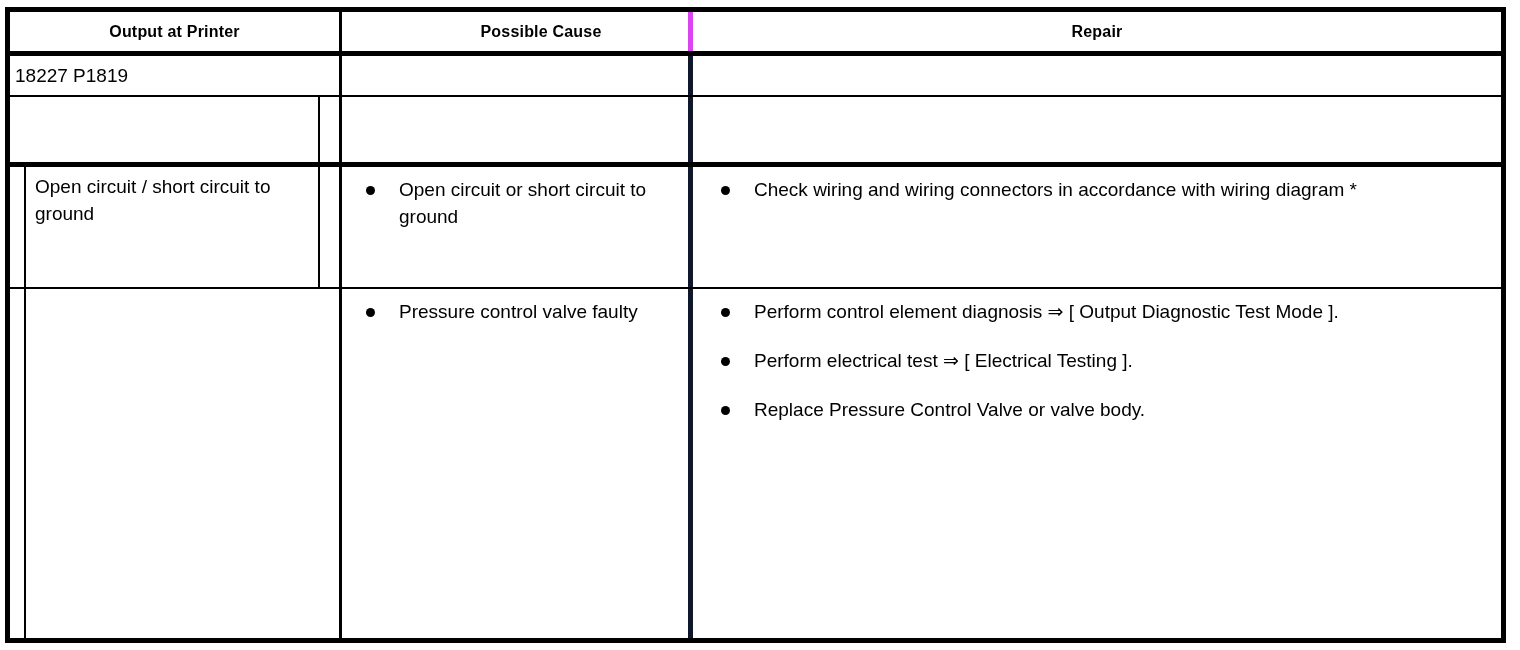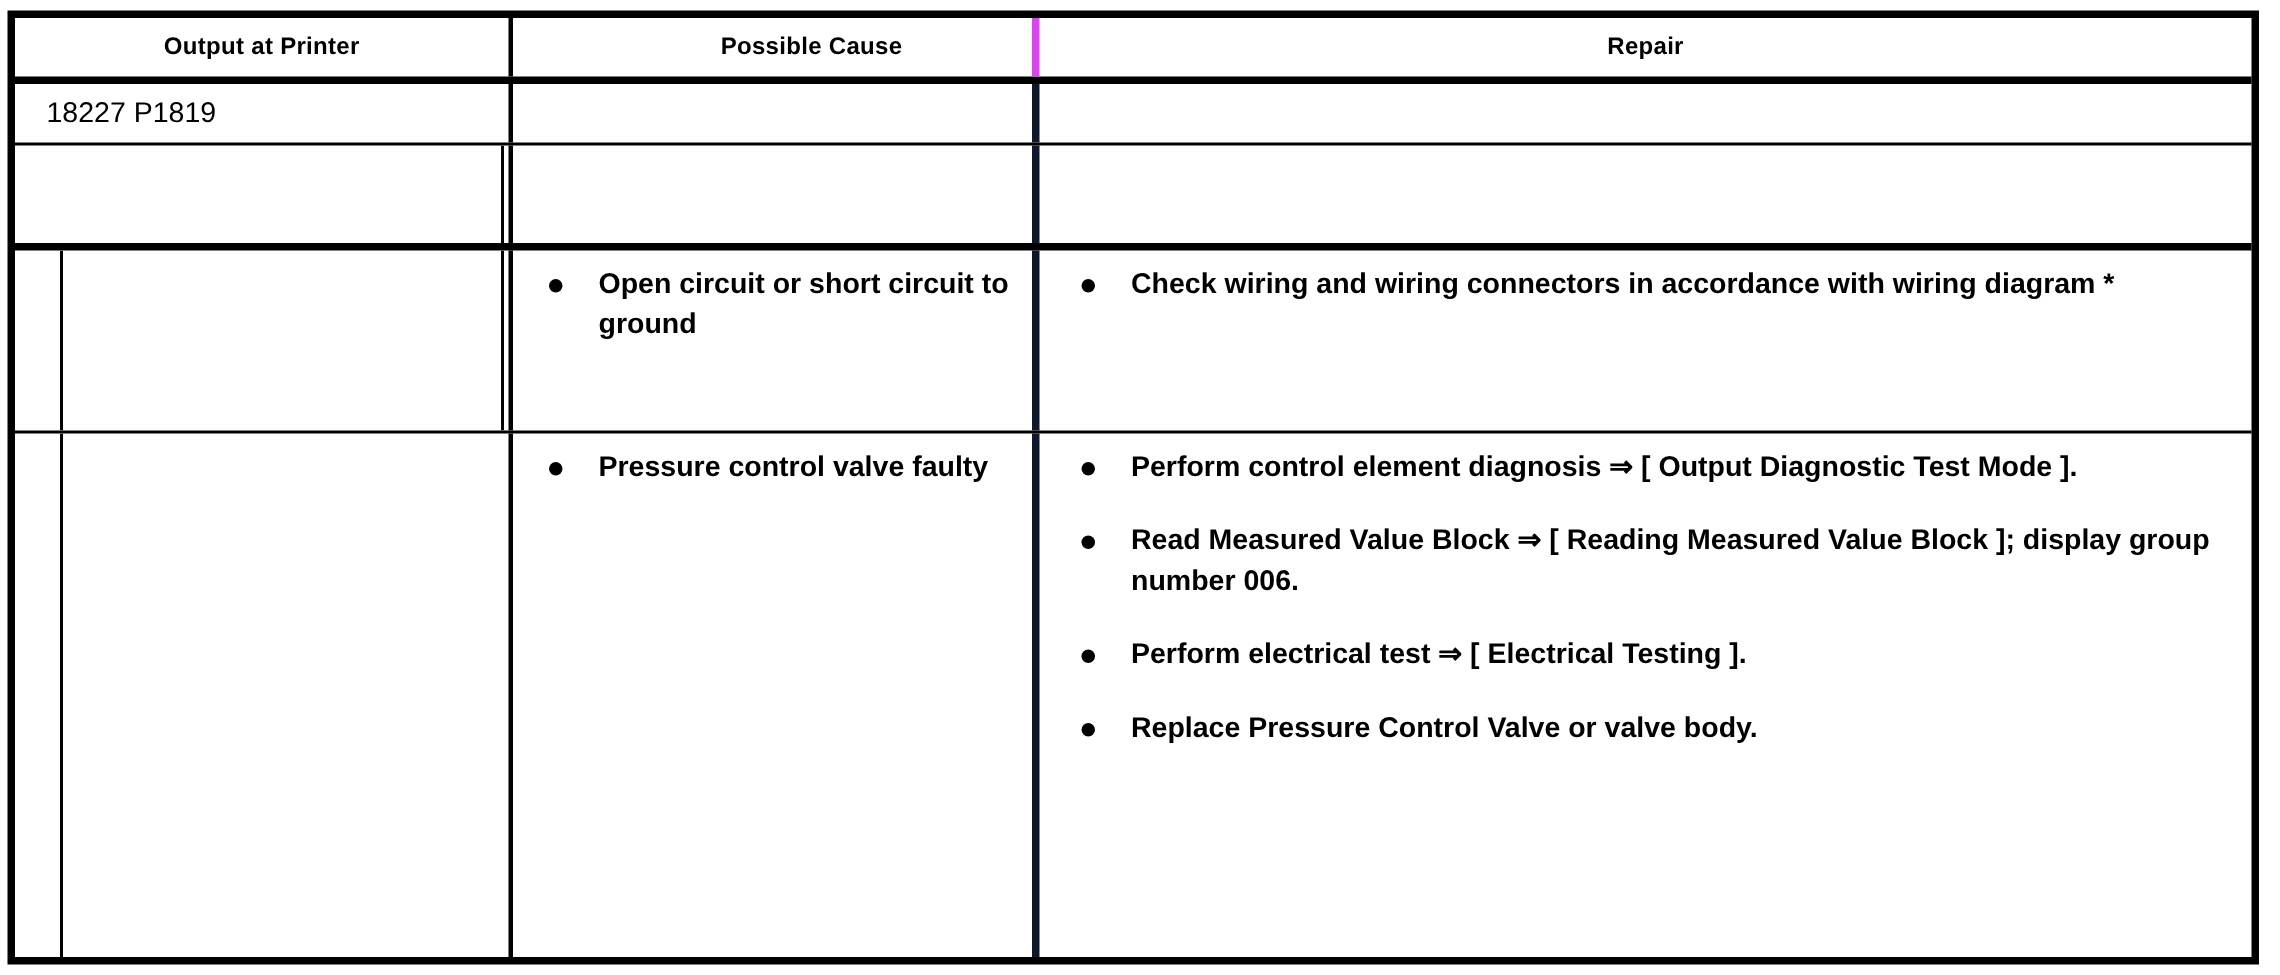--- a/index.html
+++ b/index.html
@@ -64,21 +64,21 @@
   .row-3 { top: 155px; height: 122px; border-bottom: 2px solid #000; }
   .row-4 { top: 277px; height: 349px; }
 
   .cell {
     position: absolute;
     top: 0;
     bottom: 0;
     box-sizing: border-box;
     overflow: hidden;
   }
-  .c-output { left: 16px;   width: 329px; }
+  .c-output { left: 0px;   width: 329px; }
   .c-cause  { left: 329px; width: 349px; border-left: 3px solid #000; }
   .c-repair { left: 678px; width: 813px; border-left: 5px solid #0f172a; }
 
   
   .subdiv-right {
     position: absolute;
     top: 0;
     bottom: 0;
     left: 308px;
     width: 0;
@@ -102,21 +102,20 @@
     line-height: 27px;
   }
   .plain-text.indented { left: 25px; }
 
   
   .bullets {
     position: absolute;
     left: 0; right: 0; top: 0;
     padding: 9px 8px 0 22px;
     box-sizing: border-box;
-    font-weight: bold;
   }
   .bullet-item {
     position: relative;
     padding-left: 35px;
     font-size: 19px;
     line-height: 27px;
     margin-bottom: 18px;
   }
   .bullet-item:last-child { margin-bottom: 0; }
   .bullet-dot {
@@ -154,20 +153,21 @@
     <div class="cell c-output">
       <div class="subdiv-right"></div>
     </div>
     <div class="cell c-cause"></div>
     <div class="cell c-repair"></div>
   </div>
 
   <div class="row row-3">
     <div class="cell c-output">
       <div class="subdiv-left"></div>
+      <div class="plain-text indented">Open circuit / short circuit to ground</div>
       <div class="subdiv-right"></div>
     </div>
 
     <div class="cell c-cause">
       <div class="bullets">
         <div class="bullet-item">
           <span class="bullet-dot"></span>
           <span>Open circuit or short circuit to ground</span>
         </div>
       </div>
@@ -198,24 +198,20 @@
     </div>
 
     <div class="cell c-repair">
       <div class="bullets bullets-repair">
         <div class="bullet-item">
           <span class="bullet-dot"></span>
           <span>Perform control element diagnosis ⇒ [ Output Diagnostic Test Mode ].</span>
         </div>
         <div class="bullet-item">
           <span class="bullet-dot"></span>
-          <span>Read Measured Value Block ⇒ [ Reading Measured Value Block ]; display group number 006.</span>
-        </div>
-        <div class="bullet-item">
-          <span class="bullet-dot"></span>
           <span>Perform electrical test ⇒ [ Electrical Testing ].</span>
         </div>
         <div class="bullet-item">
           <span class="bullet-dot"></span>
           <span>Replace Pressure Control Valve or valve body.</span>
         </div>
       </div>
     </div>
   </div>
 

